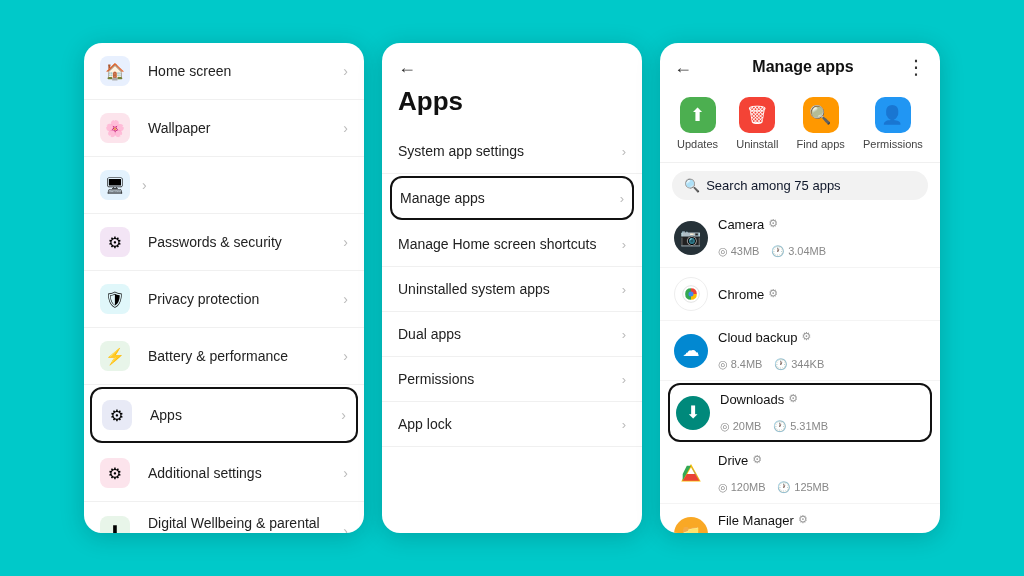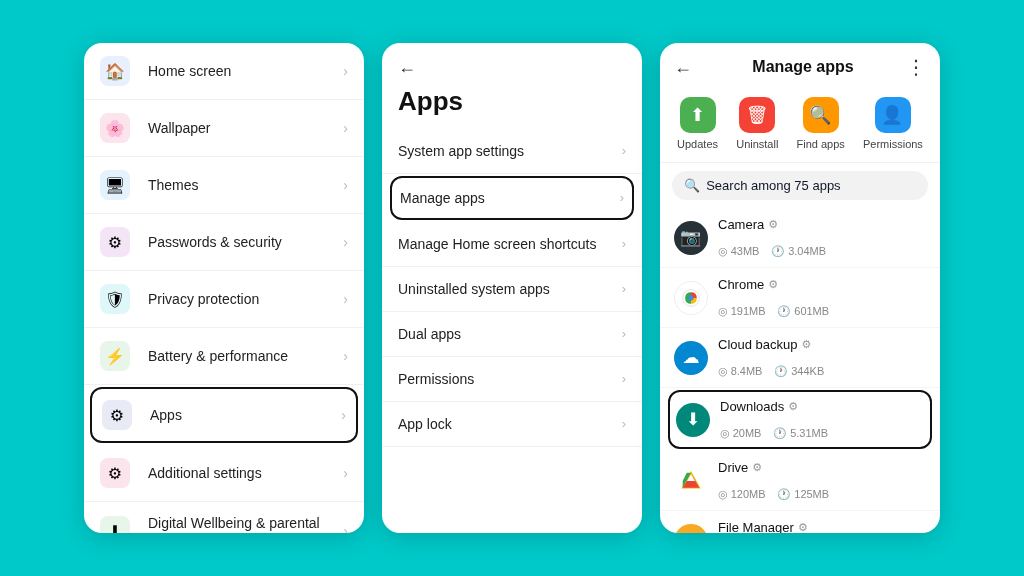--- a/index.html
+++ b/index.html
@@ -84,20 +84,21 @@
       cursor: pointer;
     }
     .screen2 .page-title {
       font-size: 26px;
       font-weight: 700;
       padding: 4px 16px 12px;
       color: #111;
     }
     .screen2 .menu-item {
       display: flex;
+      align-items: center;
       padding: 14px 16px;
       border-bottom: 1px solid #f0f0f0;
       cursor: pointer;
     }
     .screen2 .menu-item.highlighted {
       border: 2.5px solid #111;
       border-radius: 12px;
       margin: 2px 8px;
       padding: 12px 8px;
     }
@@ -208,21 +209,21 @@
       flex-shrink: 0;
     }
     .screen3 .app-info {
       flex: 1;
     }
     .screen3 .app-name {
       font-size: 13px;
       font-weight: 500;
       color: #111;
       display: flex;
-      align-items: center;
+      align-items: flex-start;
       gap: 4px;
     }
     .screen3 .app-meta {
       font-size: 11px;
       color: #888;
       display: flex;
       gap: 12px;
       margin-top: 13px;
     }
     .screen3 .meta-item {
@@ -247,21 +248,20 @@
           <span class="item-label">Home screen</span>
           <span class="chevron">›</span>
         </div>
         <div class="list-item">
           <div class="item-icon" style="background: rgb(252, 228, 236);">🌸</div>
           <span class="item-label">Wallpaper</span>
           <span class="chevron">›</span>
         </div>
         <div class="list-item">
           <div class="item-icon" style="background: rgb(227, 242, 253);">🖥</div>
-          <span class="item-label">Themes</span>
           <span class="chevron">›</span>
         </div>
         <div class="list-item">
           <div class="item-icon" style="background: rgb(243, 229, 245);">⚙</div>
           <span class="item-label">Passwords &amp; security</span>
           <span class="chevron">›</span>
         </div>
         <div class="list-item">
           <div class="item-icon" style="background: rgb(224, 247, 250);">🛡</div>
           <span class="item-label">Privacy protection</span>
@@ -371,24 +371,20 @@
             <svg width="20" height="20" viewBox="0 0 24 24">
               <circle cx="12" cy="12" r="10" fill="#fff" stroke="#ddd"></circle>
               <circle cx="12" cy="12" r="5" fill="#4285f4"></circle>
               <path d="M12 7 Q17 7 17 12" stroke="#ea4335" stroke-width="4" fill="none"></path>
               <path d="M17 12 Q17 17 12 17" stroke="#fbbc05" stroke-width="4" fill="none"></path>
               <path d="M12 17 Q7 17 7 12 Q7 7 12 7" stroke="#34a853" stroke-width="4" fill="none"></path>
             </svg>
           </div>
           <div class="app-info">
             <div class="app-name">Chrome <span class="settings-dot">⚙</span></div>
-            <div class="app-meta">
-              <span class="meta-item">◎ 191MB</span>
-              <span class="meta-item">🕐 601MB</span>
-            </div>
           </div>
         </div>
         <div class="app-list-item">
           <div class="app-icon" style="background: rgb(2, 136, 209); color: rgb(255, 255, 255);">☁</div>
           <div class="app-info">
             <div class="app-name">Cloud backup <span class="settings-dot">⚙</span></div>
             <div class="app-meta">
               <span class="meta-item">◎ 8.4MB</span>
               <span class="meta-item">🕐 344KB</span>
             </div>

